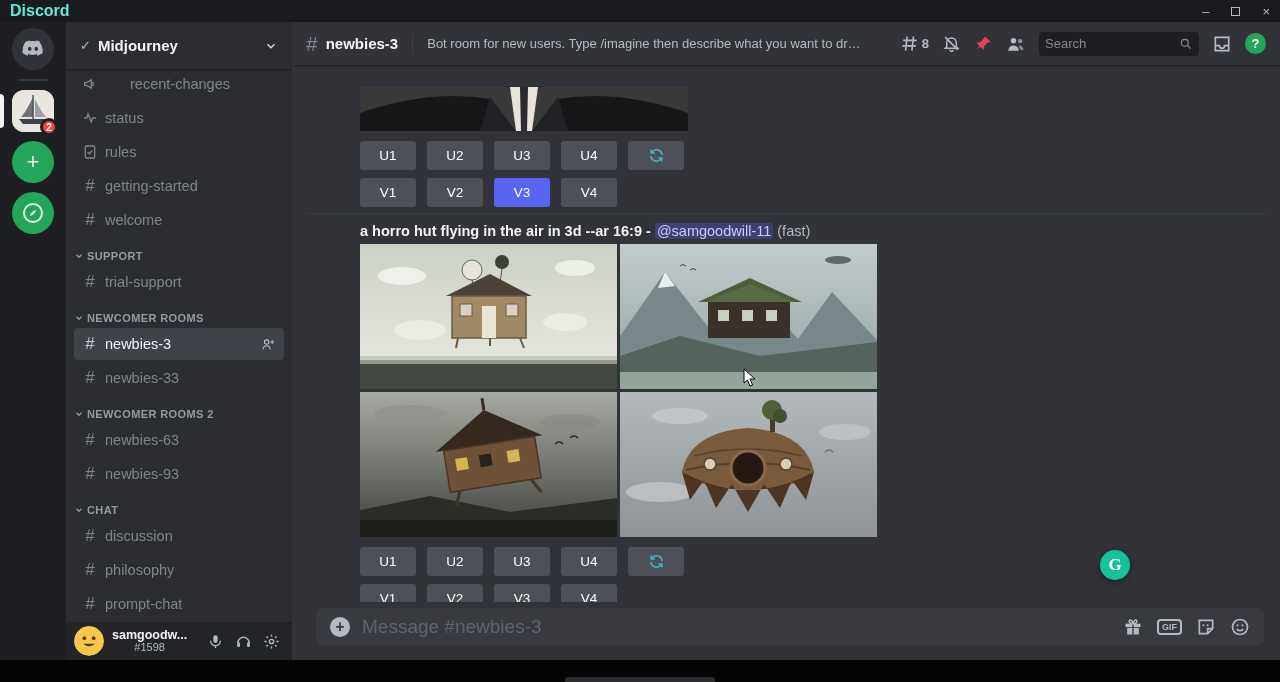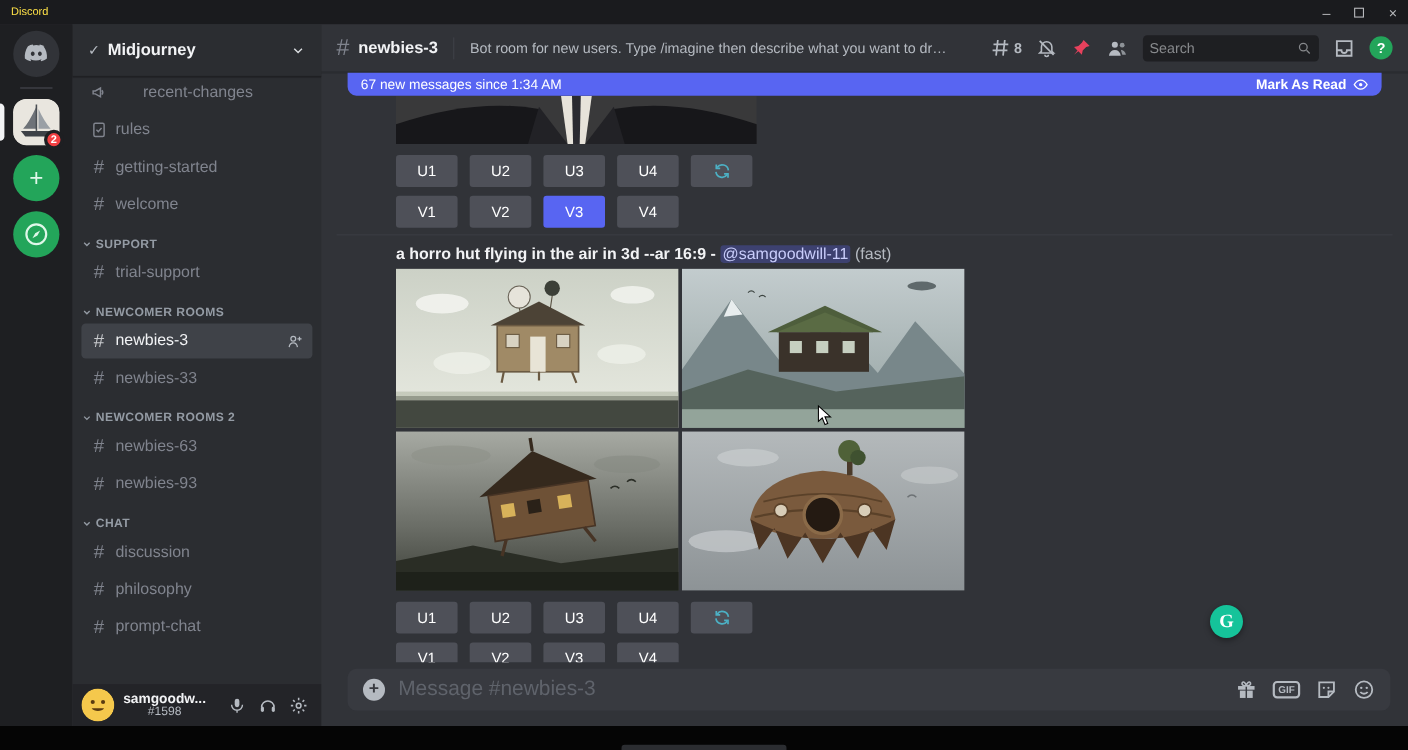--- a/index.html
+++ b/index.html
@@ -1,21 +1,21 @@
 <!DOCTYPE html>
 <html><head>
 <meta charset="utf-8">
 <style>
   * { margin:0; padding:0; box-sizing:border-box; }
   html,body { width:1280px; height:682px; overflow:hidden; }
   body { font-family:"Liberation Sans", sans-serif; background:#313338; color:#dbdee1; }
 
   
   .titlebar { height:22px; background:#1a1b1e; display:flex; align-items:center; padding:0 10px; }
-  .tb-title { font-size:10px; font-weight:400; color:#fde047; }
+  .tb-title { font-size:16px; font-weight:700; color:#5eead4; }
   .win-controls { margin-left:auto; display:flex; gap:22px; align-items:center; color:#b8babd; font-size:13px; }
   .wc { cursor:pointer; line-height:1; }
   .win-box { width:9px; height:9px; border:1px solid #b8babd; display:inline-block; }
 
   .app { display:flex; height:638px; }
 
   
   .rail { width:66px; background:#1e1f22; display:flex; flex-direction:column; align-items:center; padding-top:6px; gap:9px; flex-shrink:0; }
   .rail-item { width:42px; height:42px; border-radius:50%; background:#313338; display:flex; align-items:center; justify-content:center; position:relative; cursor:pointer; color:#b5bac1; }
   .rail-sep { width:30px; height:2px; background:#35363c; border-radius:1px; }
@@ -161,20 +161,27 @@
 
     <div class="channels">
 
       <div class="channel cut">
         <svg width="16" height="16" viewBox="0 0 24 24">
             <path d="M4 10v4h3l7 4V6l-7 4H4zm12-1c1.2 1.6 1.2 4.4 0 6" fill="none" stroke="#80848e" stroke-width="2"></path>
           </svg>
         <span>recent-changes</span>
       </div>
 
+      <div class="channel">
+
+        <svg width="16" height="16" viewBox="0 0 24 24">
+            <path d="M3 12h4l2-6 5 12 2-6h5" fill="none" stroke="#80848e" stroke-width="2"></path>
+          </svg>
+        <span>status</span>
+      </div>
 
       <div class="channel">
 
         <svg width="16" height="16" viewBox="0 0 24 24">
             <rect x="5" y="3" width="14" height="18" rx="2" fill="none" stroke="#80848e" stroke-width="2"></rect>
             <path d="M8.5 12l2.5 2.5 4.5-5" fill="none" stroke="#80848e" stroke-width="2"></path>
           </svg>
         <span>rules</span>
       </div>
 
@@ -351,30 +358,20 @@
           <svg width="20" height="20" viewBox="0 0 24 24">
               <path d="M4 4h16v16H4z M4 14h5a3 3 0 0 0 6 0h5" fill="none" stroke="currentColor" stroke-width="2"></path>
             </svg>
         </span>
         <span class="help-btn">?</span>
       </div>
     </div>
 
     <section class="messages">
 
-      <div class="banner">
-        <span>67 new messages since 1:34 AM</span>
-        <span class="banner-action">
-          <span>Mark As Read</span>
-          <svg width="14" height="14" viewBox="0 0 24 24">
-              <path d="M2 12c3-5 7-7 10-7s7 2 10 7c-3 5-7 7-10 7s-7-2-10-7z" fill="none" stroke="#fff" stroke-width="2"></path>
-              <circle cx="12" cy="12" r="2.6" fill="#fff"></circle>
-            </svg>
-        </span>
-      </div>
 
       <div class="attachment-partial">
         <svg width="328" height="44" viewBox="0 0 328 44" preserveAspectRatio="none">
           <rect width="328" height="44" fill="#39393a"></rect>
           <path d="M0 44 L0 26 Q70 2 130 12 L150 44 Z" fill="#17171a"></path>
           <path d="M328 44 L328 26 Q258 2 198 12 L178 44 Z" fill="#17171a"></path>
           <polygon points="150,0 178,0 172,44 156,44" fill="#e7e3da"></polygon>
           <polygon points="160,0 168,0 167,44 161,44" fill="#2a2a30"></polygon>
           <path d="M130 10 L156 44 L120 44 Z" fill="#222226"></path>
           <path d="M198 10 L172 44 L208 44 Z" fill="#222226"></path>

